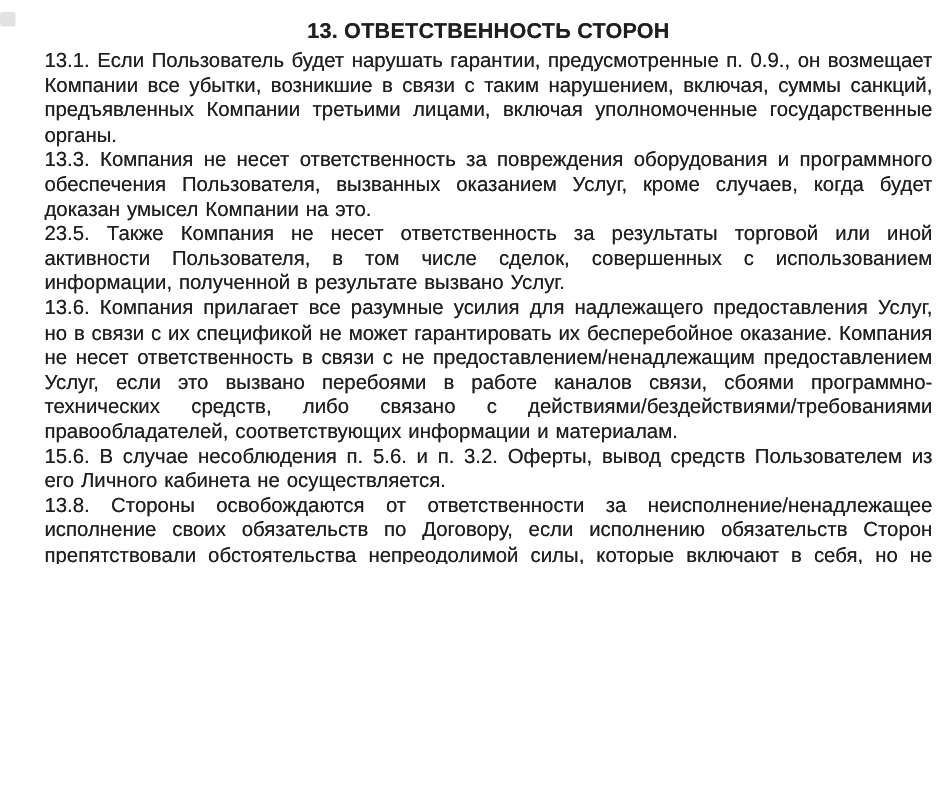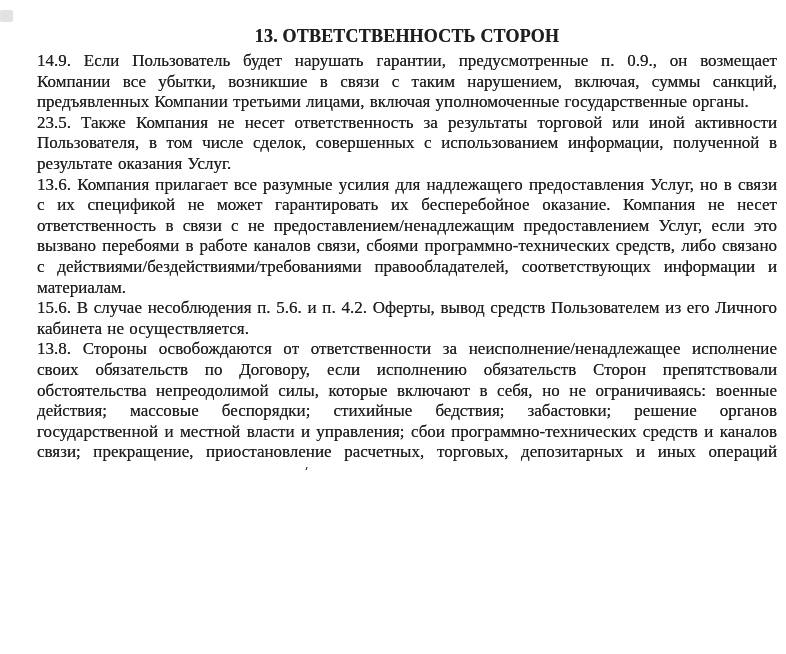--- a/index.html
+++ b/index.html
@@ -6,23 +6,23 @@
     margin: 0;
     padding: 0;
     background: #ffffff;
   }
   .page {
     position: relative;
     width: 786px;
     height: 470px;
     box-sizing: border-box;
     background: #ffffff;
-    padding: 24px 9px 0 37px;
+    padding: 14px 9px 0 37px;
     overflow: hidden;
-    font-family: Liberation Serif, serif;
+    font-family: Liberation Sans, sans-serif;
     color: #1f1f1f;
     
     text-shadow: 0 0 0.45px rgba(40,40,40,0.85);
   }
   .doc-title {
     margin: 0 0 3px 0;
     text-align: center;
     font-size: 18px;
     line-height: 24px;
     font-weight: bold;
@@ -49,25 +49,26 @@
   }
 </style>
 </head>
 <body>
 
 <div class="page">
   <span class="scan-artifact"></span>
 
   <h1 class="doc-title">13. ОТВЕТСТВЕННОСТЬ СТОРОН</h1>
 
-  <p class="clause"><span class="num">14.9.</span> <span>Если Пользователь будет нарушать гарантии, предусмотренные п. 0.9., он возмещает Компании все убытки, возникшие в связи с таким нарушением, включая, суммы санкций, предъявленных Компании третьими лицами, включая уполномоченные государственные органы.</span></p>
+  <p class="clause"><span class="num">13.1.</span> <span>Если Пользователь будет нарушать гарантии, предусмотренные п. 0.9., он возмещает Компании все убытки, возникшие в связи с таким нарушением, включая, суммы санкций, предъявленных Компании третьими лицами, включая уполномоченные государственные органы.</span></p>
 
 
+  <p class="clause"><span class="num">13.3.</span> <span>Компания не несет ответственность за повреждения оборудования и программного обеспечения Пользователя, вызванных оказанием Услуг, кроме случаев, когда будет доказан умысел Компании на это.</span></p>
 
-  <p class="clause"><span class="num">23.5.</span> <span>Также Компания не несет ответственность за результаты торговой или иной активности Пользователя, в том числе сделок, совершенных с использованием информации, полученной в результате оказания Услуг.</span></p>
+  <p class="clause"><span class="num">23.5.</span> <span>Также Компания не несет ответственность за результаты торговой или иной активности Пользователя, в том числе сделок, совершенных с использованием информации, полученной в результате вызвано Услуг.</span></p>
 
 
   <p class="clause"><span class="num">13.6.</span> <span>Компания прилагает все разумные усилия для надлежащего предоставления Услуг, но в связи с их спецификой не может гарантировать их бесперебойное оказание. Компания не несет ответственность в связи с не предоставлением/ненадлежащим предоставлением Услуг, если это вызвано перебоями в работе каналов связи, сбоями программно-технических средств, либо связано с действиями/бездействиями/требованиями правообладателей, соответствующих информации и материалам.</span></p>
 
-  <p class="clause"><span class="num">15.6.</span> <span>В случае несоблюдения п. 5.6. и п. 4.2. Оферты, вывод средств Пользователем из его Личного кабинета не осуществляется.</span></p>
+  <p class="clause"><span class="num">15.6.</span> <span>В случае несоблюдения п. 5.6. и п. 3.2. Оферты, вывод средств Пользователем из его Личного кабинета не осуществляется.</span></p>
 
   <p class="clause"><span class="num">13.8.</span> <span>Стороны освобождаются от ответственности за неисполнение/ненадлежащее исполнение своих обязательств по Договору, если исполнению обязательств Сторон препятствовали обстоятельства непреодолимой силы, которые включают в себя, но не ограничиваясь: военные действия; массовые беспорядки; стихийные бедствия; забастовки; решение органов государственной и местной власти и управления; сбои программно-технических средств и каналов связи; прекращение, приостановление расчетных, торговых, депозитарных и иных операций организациями, осуществляющими/организующими торги, расчеты,  другие операции, а также иными связанными с ними организациями.</span></p>
 </div>
 
 </body></html>

